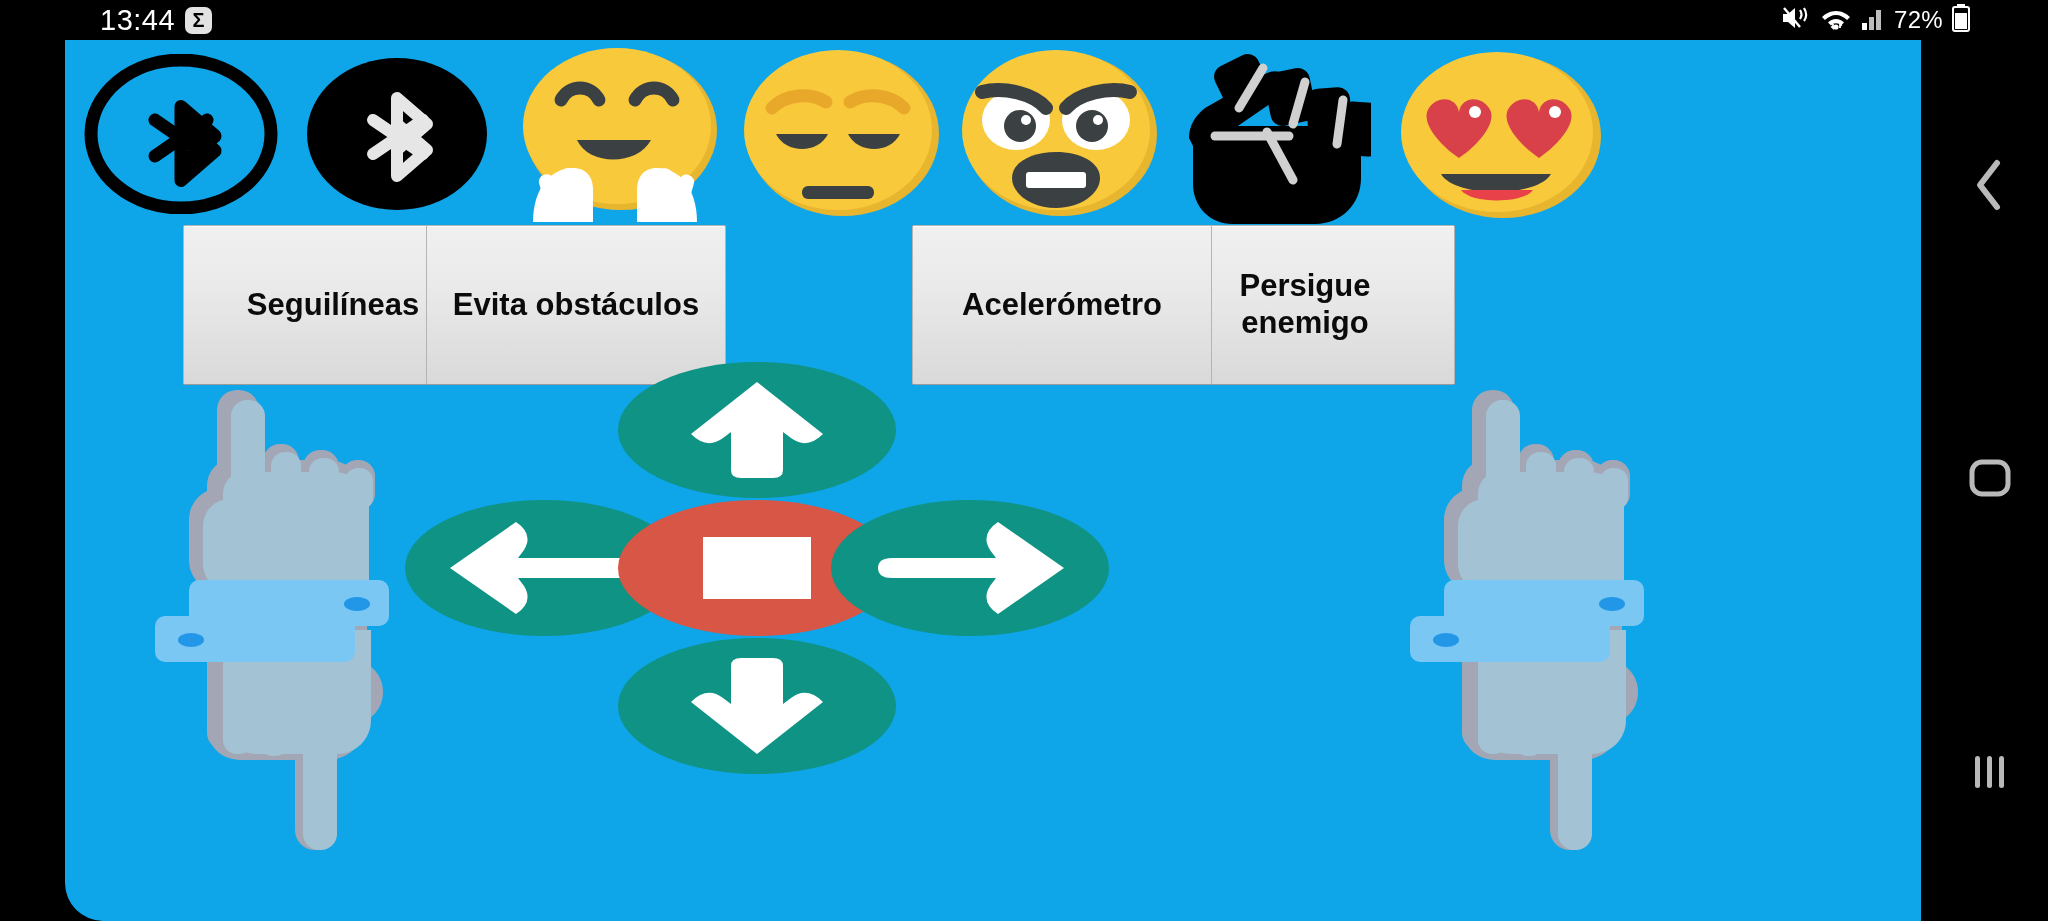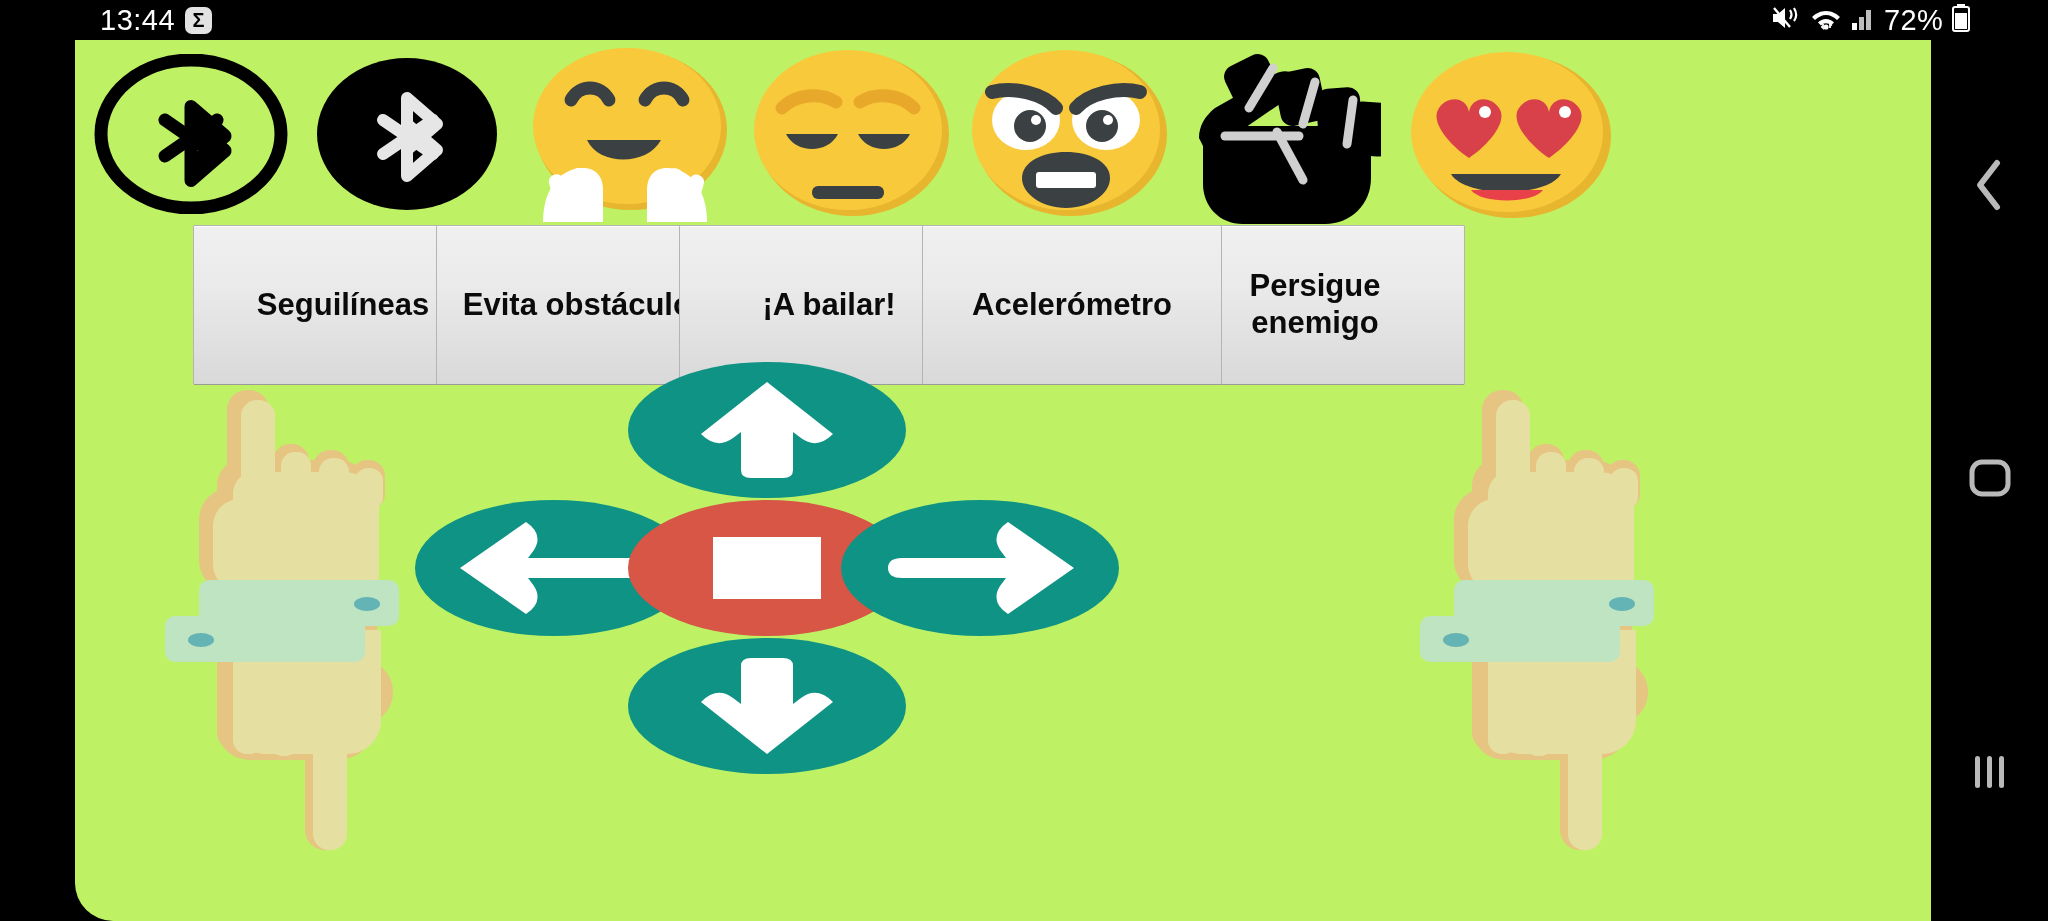--- a/index.html
+++ b/index.html
@@ -12,26 +12,26 @@
   .statusbar { position:absolute; left:0; top:0; width:2048px; height:40px;
                background:#000; color:#fff; }
   .sb-left  { position:absolute; left:100px; top:0; height:40px; display:flex;
               align-items:center; gap:10px; }
   .sb-clock { font-size:29px; font-weight:400; letter-spacing:.5px; color:#fff; }
   .sb-sigma { width:27px; height:27px; border-radius:7px; background:#e2e2e2;
               color:#000; font-size:20px; font-weight:700; display:flex;
               align-items:center; justify-content:center; line-height:1; }
   .sb-right { position:absolute; right:78px; top:0; height:40px; display:flex;
               align-items:center; gap:9px; }
-  .sb-pct   { font-size:29px; color:#fff; letter-spacing:.3px; }
+  .sb-pct   { font-size:24px; color:#fff; letter-spacing:.3px; }
   .sb-ico   { display:block; }
 
   
-  #app { position:absolute; left:75px; top:40px; width:1856px; height:881px;
-         background:#bef264; border-radius:0 0 0 38px; overflow:hidden; }
+  #app { position:absolute; left:65px; top:40px; width:1856px; height:881px;
+         background:#0ea5e9; border-radius:0 0 0 38px; overflow:hidden; }
 
   
   .hand { position:absolute; opacity:.62; pointer-events:none; }
   .hand.left  { left:80px;  top:350px; }
   .hand.right { left:1335px; top:350px; }
 
   
   .toprow { position:absolute; left:0; top:0; width:1856px; height:182px; }
   .tile { position:absolute; top:6px; width:232px; height:176px;
           display:flex; align-items:center; justify-content:center; }
@@ -296,21 +296,20 @@
             <path d="M48 128c14 24 96 24 110 0z" fill="#3b4043"></path>
             <path d="M68 144c10 14 62 14 72 0z" fill="#e8414a"></path>
           </svg>
         </span>
       </div>
     </div>
 
     <div class="btnrow">
       <div class="modebtn" style="left:118px">Seguilíneas</div>
       <div class="modebtn" style="left:361px">Evita obstáculos</div>
-      <div class="modebtn" style="left:604px">¡A bailar!</div>
       <div class="modebtn" style="left:1090px; white-space:pre-line;">Persigue
 enemigo</div>
       <div class="modebtn" style="left:847px">Acelerómetro</div>
     </div>
 
     <div class="dpad">
 
       <div class="pad" style="left:553px; top:-30px;">
         <div class="ell">
           <span>

